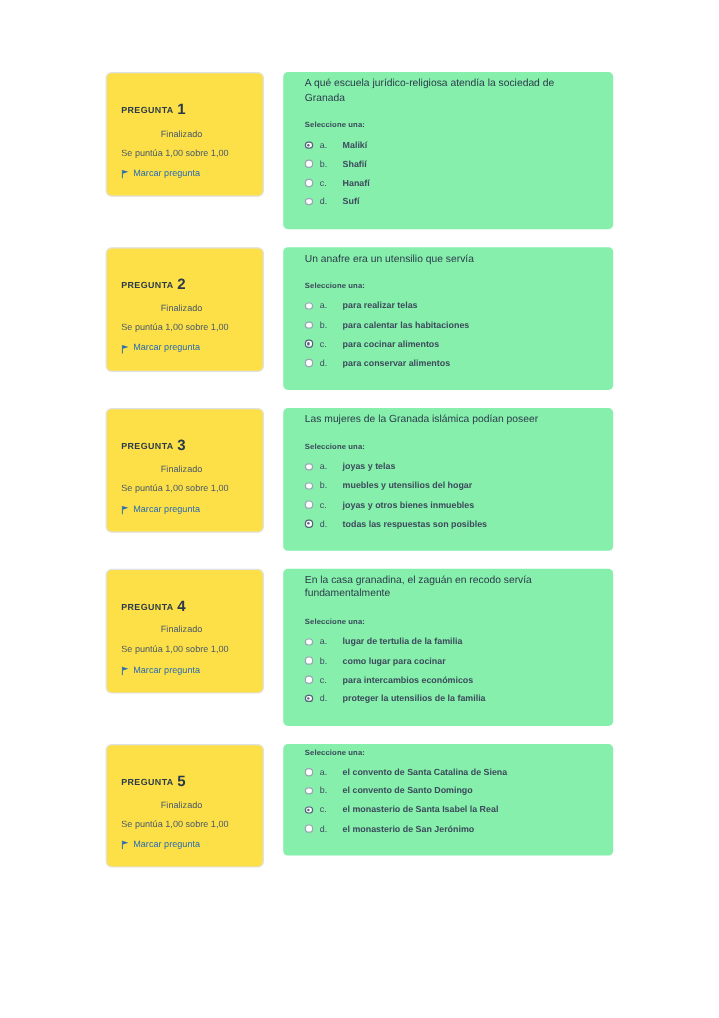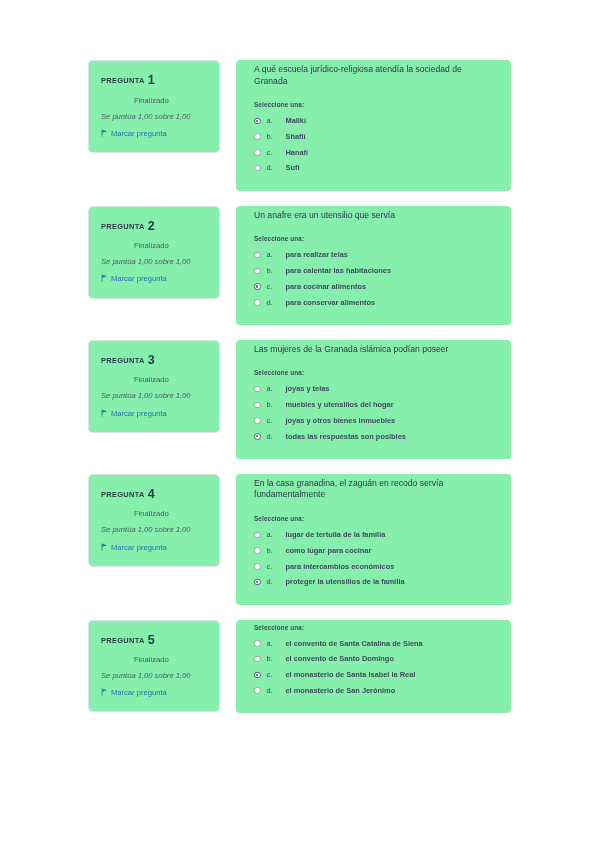--- a/index.html
+++ b/index.html
@@ -30,24 +30,24 @@
     display: flex;
     align-items: flex-start;
     padding: 0 88px 0 88px;
     margin-bottom: 15px;
   }
   
   .qinfo {
     flex: 0 0 132px;
     box-sizing: border-box;
     width: 132px;
-    background: #86efac;
+    background: #fde047;
     border: 1px solid #dee2e6;
     border-radius: 5px;
-    padding: 13px 12px 14px 12px;
+    padding: 24px 12px 14px 12px;
   }
   .qinfo-head {
     font-size: 7.4px;
     font-weight: bold;
     letter-spacing: 0.35px;
     color: #2b3a4a;
     text-transform: uppercase;
     margin-bottom: 9px;
     line-height: 1;
   }
@@ -63,28 +63,27 @@
     color: #4a5a6a;
     margin-bottom: 7px;
     line-height: 1.2;
     margin-left: 33px;
   }
   .qinfo-grade {
     font-size: 7.6px;
     color: #4a5a6a;
     margin-bottom: 8px;
     line-height: 1.2;
-    font-style: italic;
   }
   .qinfo-flag {
     font-size: 7.6px;
     color: #2b6cb0;
     line-height: 1.2;
     display: flex;
-    align-items: flex-start;
+    align-items: flex-end;
     gap: 3px;
     cursor: pointer;
   }
   .flag-icon {
     display: inline-block;
     width: 7px;
     height: 8px;
     position: relative;
     flex: 0 0 auto;
   }

